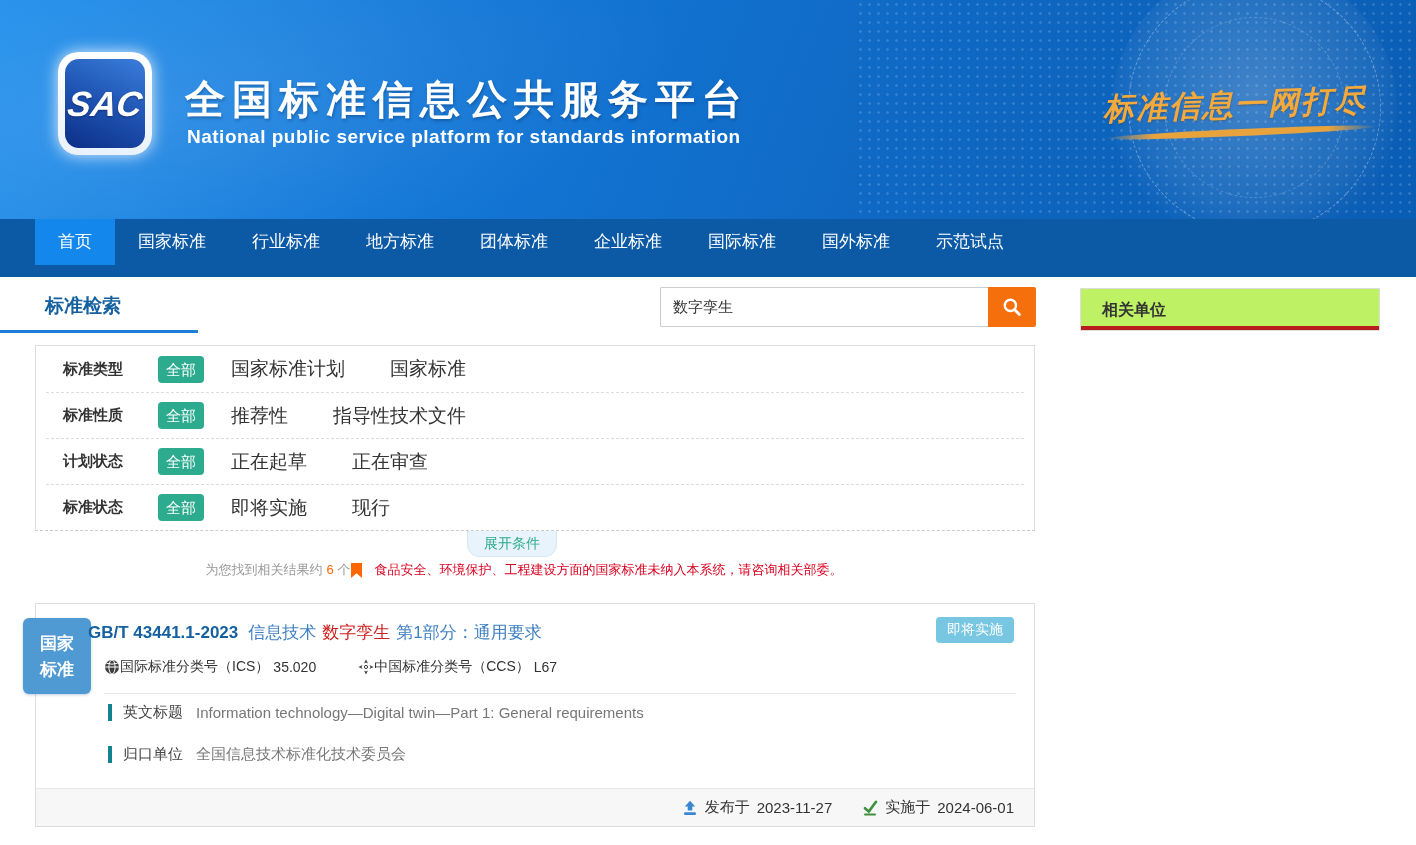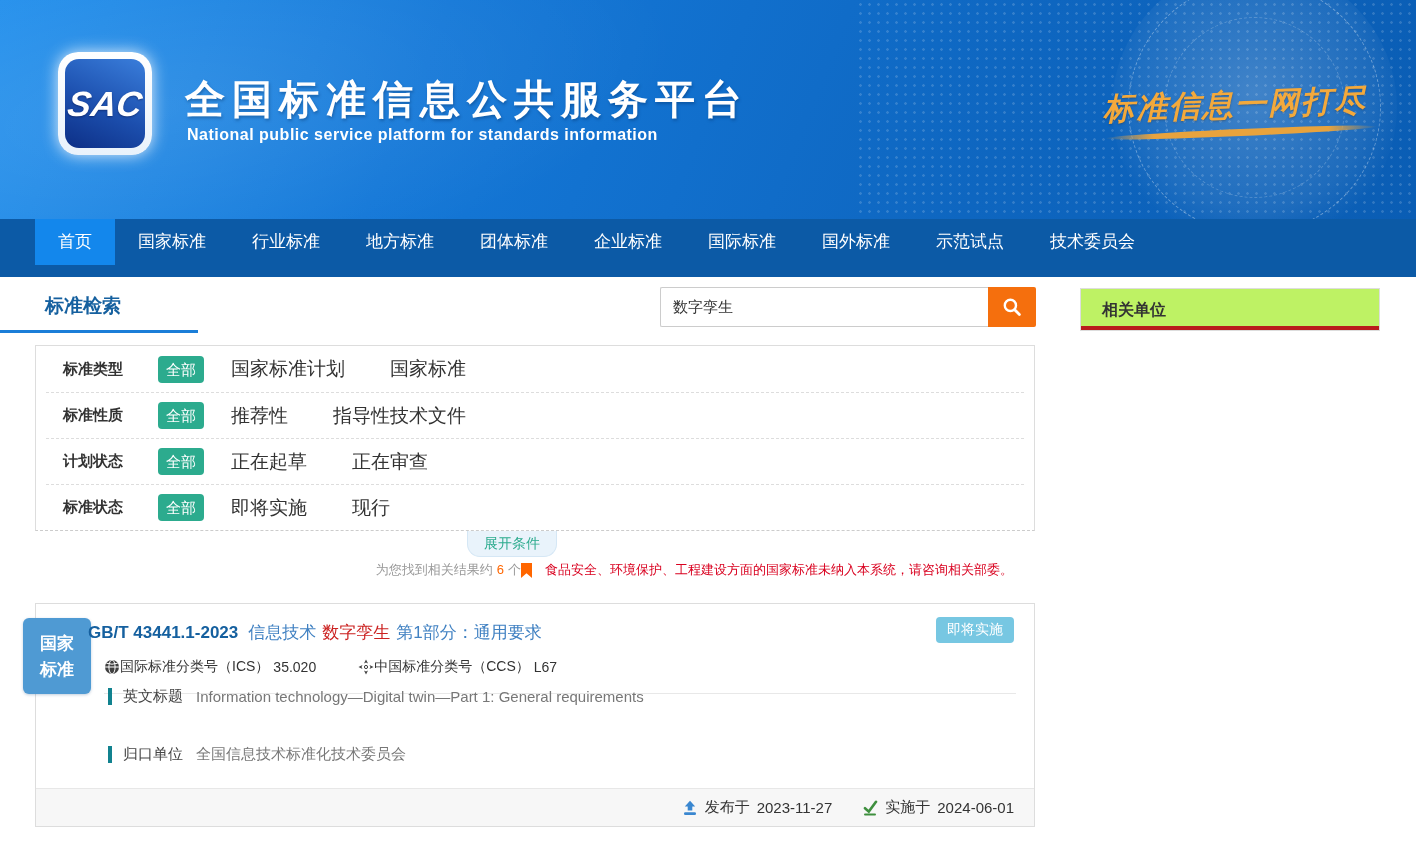--- a/index.html
+++ b/index.html
@@ -43,21 +43,21 @@
   }
   .logo-text {
     color:#fff; font-size:35px; font-weight:bold; font-style:italic;
     transform:skewX(-8deg); letter-spacing:0px; text-shadow:0 1px 2px rgba(0,0,40,.4);
   }
   .site-title {
     position:absolute; left:185px; top:72px; color:#fff; font-size:40px; font-weight:bold;
     letter-spacing:7px; text-shadow:1px 2px 3px rgba(0,40,90,.35); white-space:nowrap;
   }
   .site-subtitle {
-    position:absolute; left:187px; top:126px; color:#fff; font-size:16px; font-weight:bold;
+    position:absolute; left:187px; top:126px; color:#fff; font-size:19px; font-weight:bold;
     letter-spacing:.5px; white-space:nowrap;text-align:center;
   }
   .slogan {
     position:absolute; left:1080px; top:84px; width:310px; text-align:center;
     color:#f3a93c; font-size:31px; font-weight:bold; font-style:italic;
     font-family:"DejaVu Serif","Liberation Serif",serif; letter-spacing:2px;
     transform:rotate(-2deg); white-space:nowrap; text-shadow:0 1px 2px rgba(60,30,0,.3);
   }
   .slogan-underline {
     position:absolute; left:1105px; top:129px; width:272px; height:7px; border-radius:50%;
@@ -105,21 +105,21 @@
 
   .expand-tab {
     position:absolute; top:251px; left:432px; width:90px; height:26px;
     background:#e9f3fb; border:1px solid #d5e7f5; border-top:none;
     border-radius:0 0 13px 13px; color:#2cab8e; font-size:14px;
     text-align:center; line-height:24px; cursor:pointer;
   }
 
   .results-row {
     position:absolute; top:279px; left:0; width:1000px; padding-right:22px;
-    display:flex; justify-content:flex-end; align-items:center; height:22px;
+    display:flex; justify-content:center; align-items:center; height:22px;
   }
   .results-count { font-size:13px; color:#999; }
   .results-count .count { color:#f60; margin:0 4px; }
   .notice { font-size:13px; color:#d9001f; display:flex; align-items:center; gap:13px; }
 
   
   .result-card { position:absolute; top:323px; left:0; width:1000px; height:224px; border:1px solid #ddd; background:#fff; }
   .card-badge {
     position:absolute; left:-13px; top:14px; width:68px; height:76px;
     background:#4f9ad3; border-radius:6px; color:#fff; font-size:17px; font-weight:bold;
@@ -134,21 +134,21 @@
   .status-badge {
     position:absolute; right:20px; top:13px; background:#77c7e2; color:#fff;
     font-size:14px; padding:4px 11px; border-radius:4px;
   }
   .card-class-row { position:absolute; left:68px; top:54px; display:flex; align-items:center; font-size:14px; color:#333; }
   .card-class-row .grp { display:flex; align-items:center; }
   .card-class-row .grp + .grp { margin-left:42px; }
   .card-class-row .val { margin-left:4px; }
   .card-divider { position:absolute; left:68px; right:18px; top:89px; border-top:1px solid #e8e8e8; }
   .card-field-row { position:absolute; left:72px; display:flex; align-items:center; }
-  .card-field-row.en { top:83px; }
+  .card-field-row.en { top:99px; }
   .card-field-row.cm { top:141px; }
   .field-bar { width:4px; height:17px; background:#11828f; margin-right:11px; }
   .field-label { font-size:15px; color:#444; }
   .field-value { font-size:15px; color:#777; margin-left:13px; }
   .card-footer {
     position:absolute; left:0; right:0; bottom:0; height:38px; background:#f7f7f7;
     border-top:1px solid #e7e7e7; display:flex; align-items:center;
     justify-content:flex-end; padding-right:20px; font-size:15px; color:#333;
   }
   .card-footer .date-grp { display:flex; align-items:center; gap:7px; }
@@ -190,21 +190,20 @@
   <div class="nav-list">
     <div class="nav-item active">首页</div>
     <div class="nav-item">国家标准</div>
     <div class="nav-item">行业标准</div>
     <div class="nav-item">地方标准</div>
     <div class="nav-item">团体标准</div>
     <div class="nav-item">企业标准</div>
     <div class="nav-item">国际标准</div>
     <div class="nav-item">国外标准</div>
     <div class="nav-item">示范试点</div>
-    <div class="nav-item">技术委员会</div>
   </div>
 </div>
 
 <div class="main">
 
   <div class="section-title">标准检索</div>
   <div class="title-underline"></div>
 
   <div class="search-box">
     <input class="search-input" type="text" value="数字孪生" style="">

